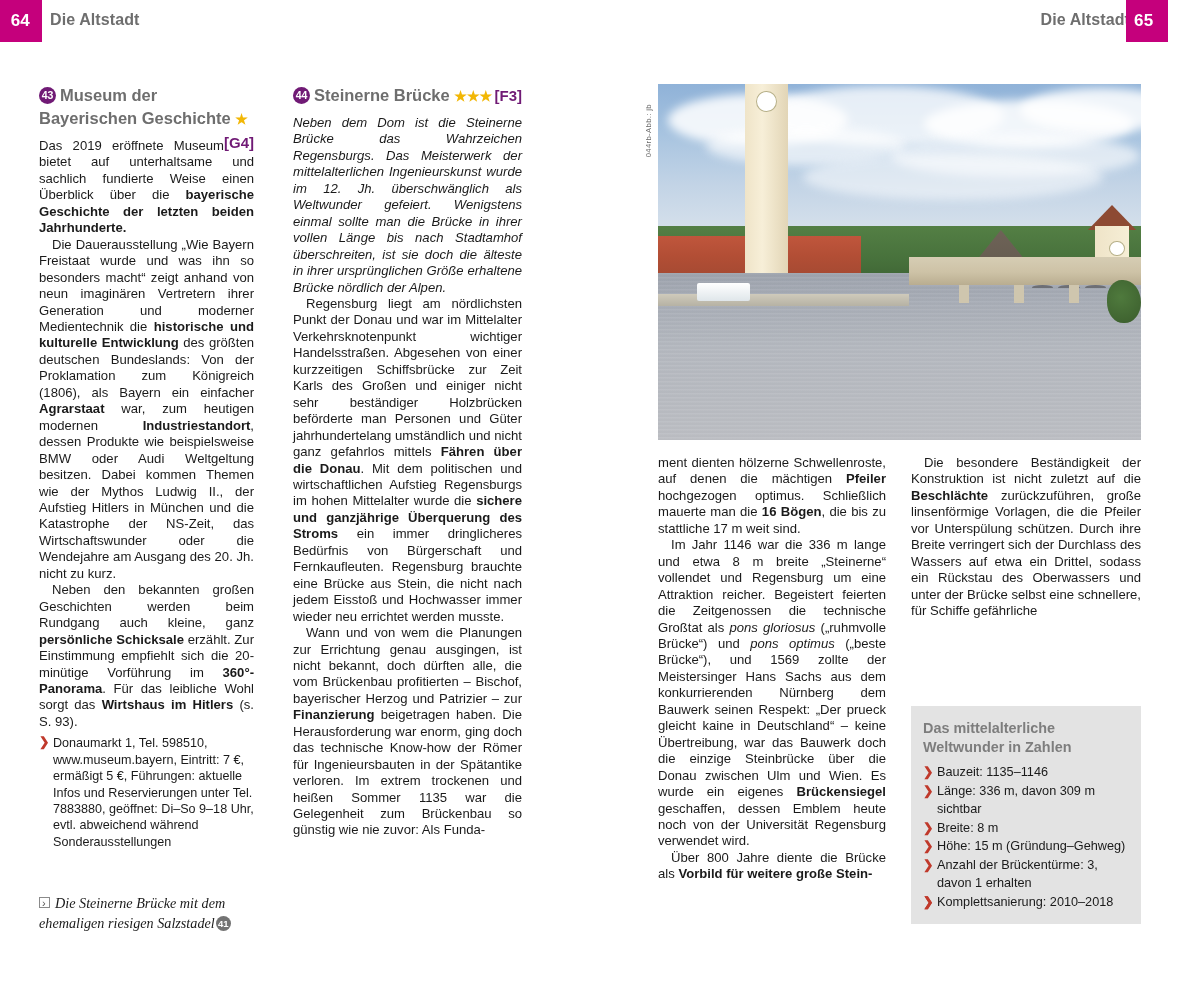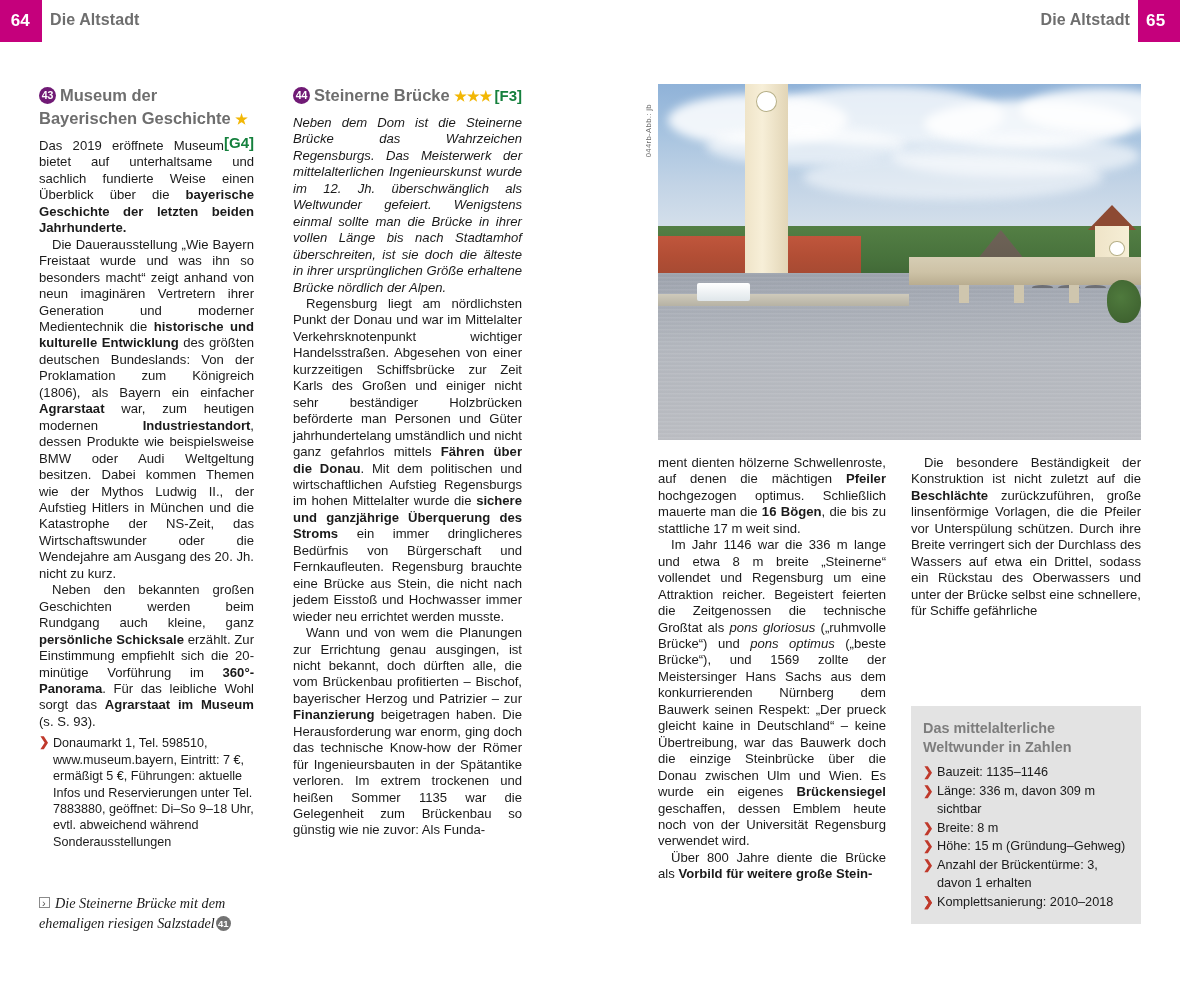--- a/index.html
+++ b/index.html
@@ -30,21 +30,21 @@
     background: #c5007c;
     color: #ffffff;
     font-size: 17px;
     font-weight: bold;
     display: flex;
     align-items: center;
     justify-content: center;
     letter-spacing: 0.2px;
   }
   .folio-left { left: 0; justify-content: flex-end; padding-right: 12px; box-sizing: border-box; }
-  .folio-right { right: 0; justify-content: flex-start; padding-left: 8px; box-sizing: border-box; }
+  .folio-right { right: 12px; justify-content: flex-start; padding-left: 8px; box-sizing: border-box; }
   .running-head {
     position: absolute;
     top: 11px;
     font-size: 16px;
     font-weight: bold;
     color: #6e6e6e;
     letter-spacing: 0.1px;
   }
   .rh-left { left: 50px; }
   .rh-right { right: 50px; }
@@ -83,21 +83,21 @@
     font-size: 10.5px;
     font-weight: bold;
     line-height: 17px;
     text-align: center;
     vertical-align: 2px;
     margin-right: 4px;
     font-family: "Liberation Sans", sans-serif;
   }
   .stars { color: #f2b705; font-size: 14px; letter-spacing: 0px; }
   .gridref {
-    color: #15803d;
+    color: #701a75;
     font-weight: bold;
     font-size: 15px;
     float: right;
   }
 
   
   p.body {
     margin: 0;
     text-indent: 0;
   }
@@ -379,21 +379,21 @@
 
 <div class="col col-1">
   <div class="sec-head">
     <span class="num-badge">43</span><span>Museum der Bayerischen Geschichte</span>
     <span class="stars">★</span>
     <span class="gridref">[G4]</span>
   </div>
   <div>
       <p class="body"><span>Das 2019 eröffnete Museum bietet auf unterhaltsame und sachlich fundierte Weise einen Überblick über die </span><b>bayerische Geschichte der letzten beiden Jahrhunderte.</b></p>
       <p class="body" style="text-indent: 13px;"><span>Die Dauerausstellung „Wie Bayern Freistaat wurde und was ihn so besonders macht“ zeigt anhand von neun imaginären Vertretern ihrer Generation und moderner Medientechnik die </span><b>historische und kulturelle Entwicklung</b><span> des größten deutschen Bundeslands: Von der Proklamation zum Königreich (1806), als Bayern ein einfacher </span><b>Agrarstaat</b><span> war, zum heutigen modernen </span><b>Industriestandort</b><span>, dessen Produkte wie beispielsweise BMW oder Audi Weltgeltung besitzen. Dabei kommen Themen wie der Mythos Ludwig II., der Aufstieg Hitlers in München und die Katastrophe der NS-Zeit, das Wirtschaftswunder oder die Wendejahre am Ausgang des 20. Jh. nicht zu kurz.</span></p>
-      <p class="body" style="text-indent: 13px;"><span>Neben den bekannten großen Geschichten werden beim Rundgang auch kleine, ganz </span><b>persönliche Schicksale</b><span> erzählt. Zur Einstimmung empfiehlt sich die 20-minütige Vorführung im </span><b>360°-Panorama</b><span>. Für das leibliche Wohl sorgt das </span><b>Agrarstaat im Museum</b><span> (s. S. 93).</span></p>
+      <p class="body" style="text-indent: 13px;"><span>Neben den bekannten großen Geschichten werden beim Rundgang auch kleine, ganz </span><b>persönliche Schicksale</b><span> erzählt. Zur Einstimmung empfiehlt sich die 20-minütige Vorführung im </span><b>360°-Panorama</b><span>. Für das leibliche Wohl sorgt das </span><b>Wirtshaus im Hitlers</b><span> (s. S. 93).</span></p>
     </div>
   <div class="infoline">
     <span class="chev">❯</span><span>Donaumarkt 1, Tel. 598510, www.museum.bayern, Eintritt: 7 €, ermäßigt 5 €, Führungen: aktuelle Infos und Reservierungen unter Tel. 7883880, geöffnet: Di–So 9–18 Uhr, evtl. abweichend während Sonderausstellungen</span>
   </div>
 </div>
 
 <div class="col col-2">
   <div class="sec-head">
     <span class="num-badge">44</span><span>Steinerne Brücke</span>
     <span class="stars">★★★</span>

